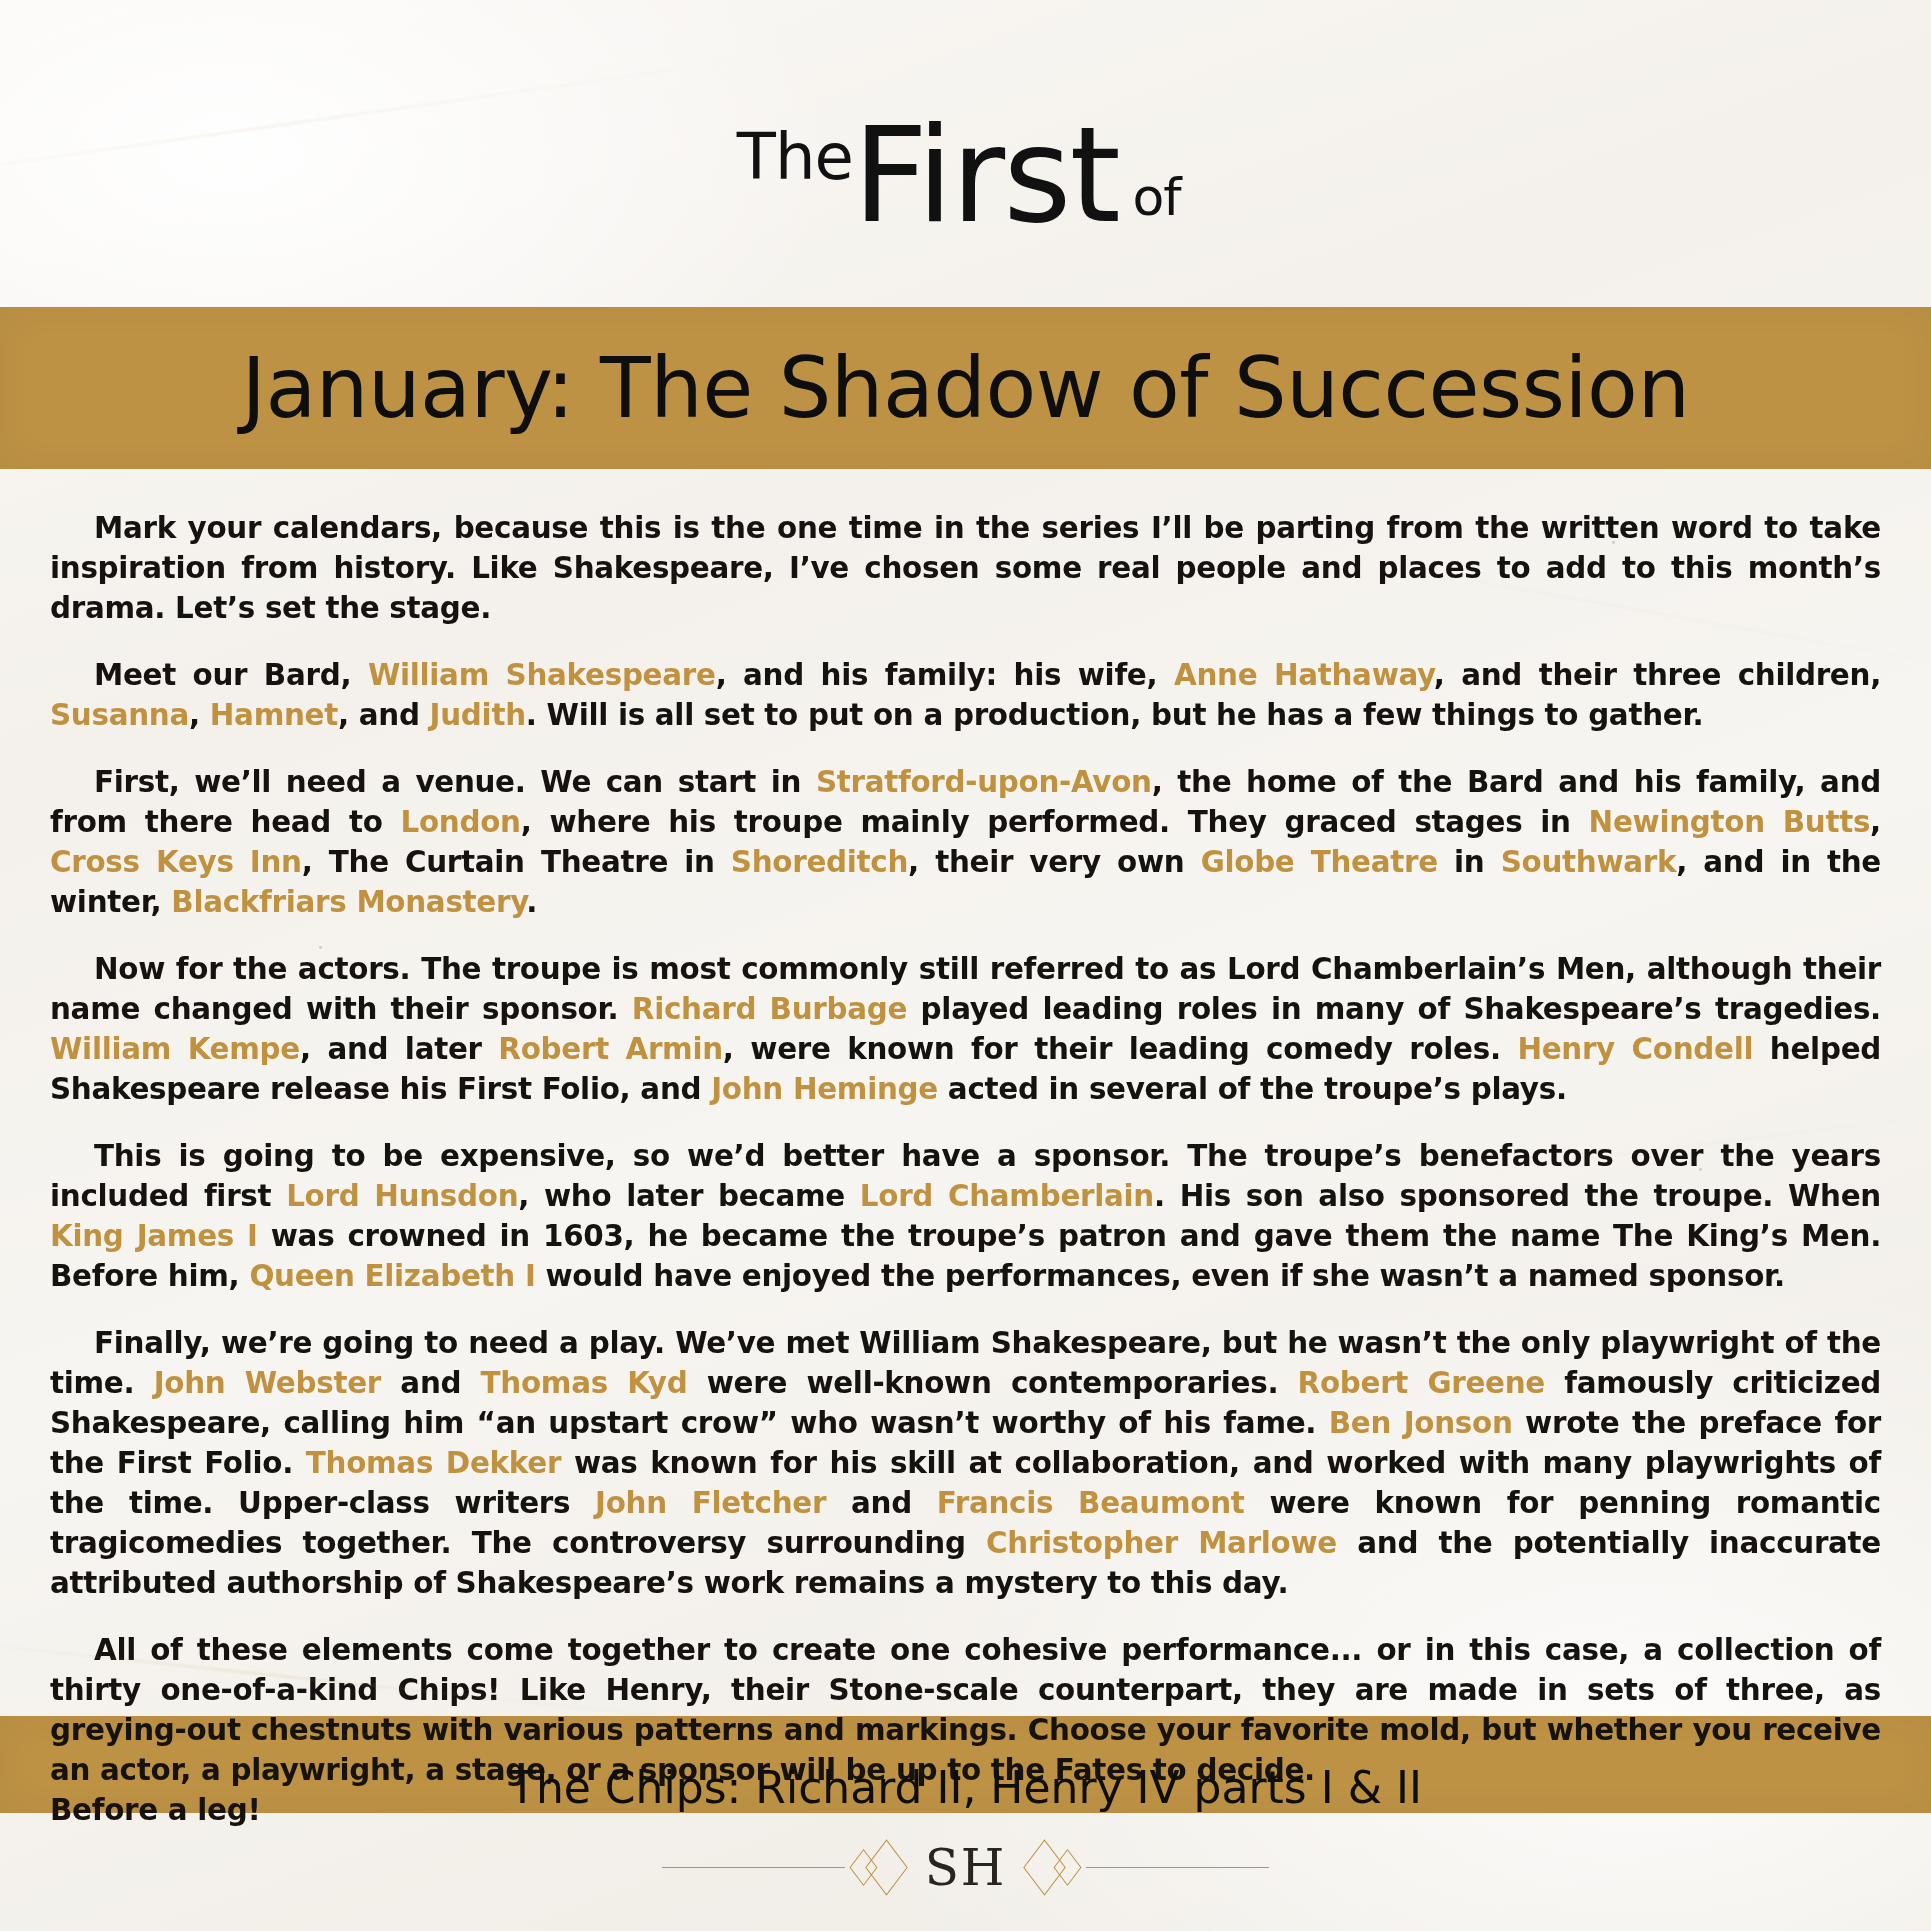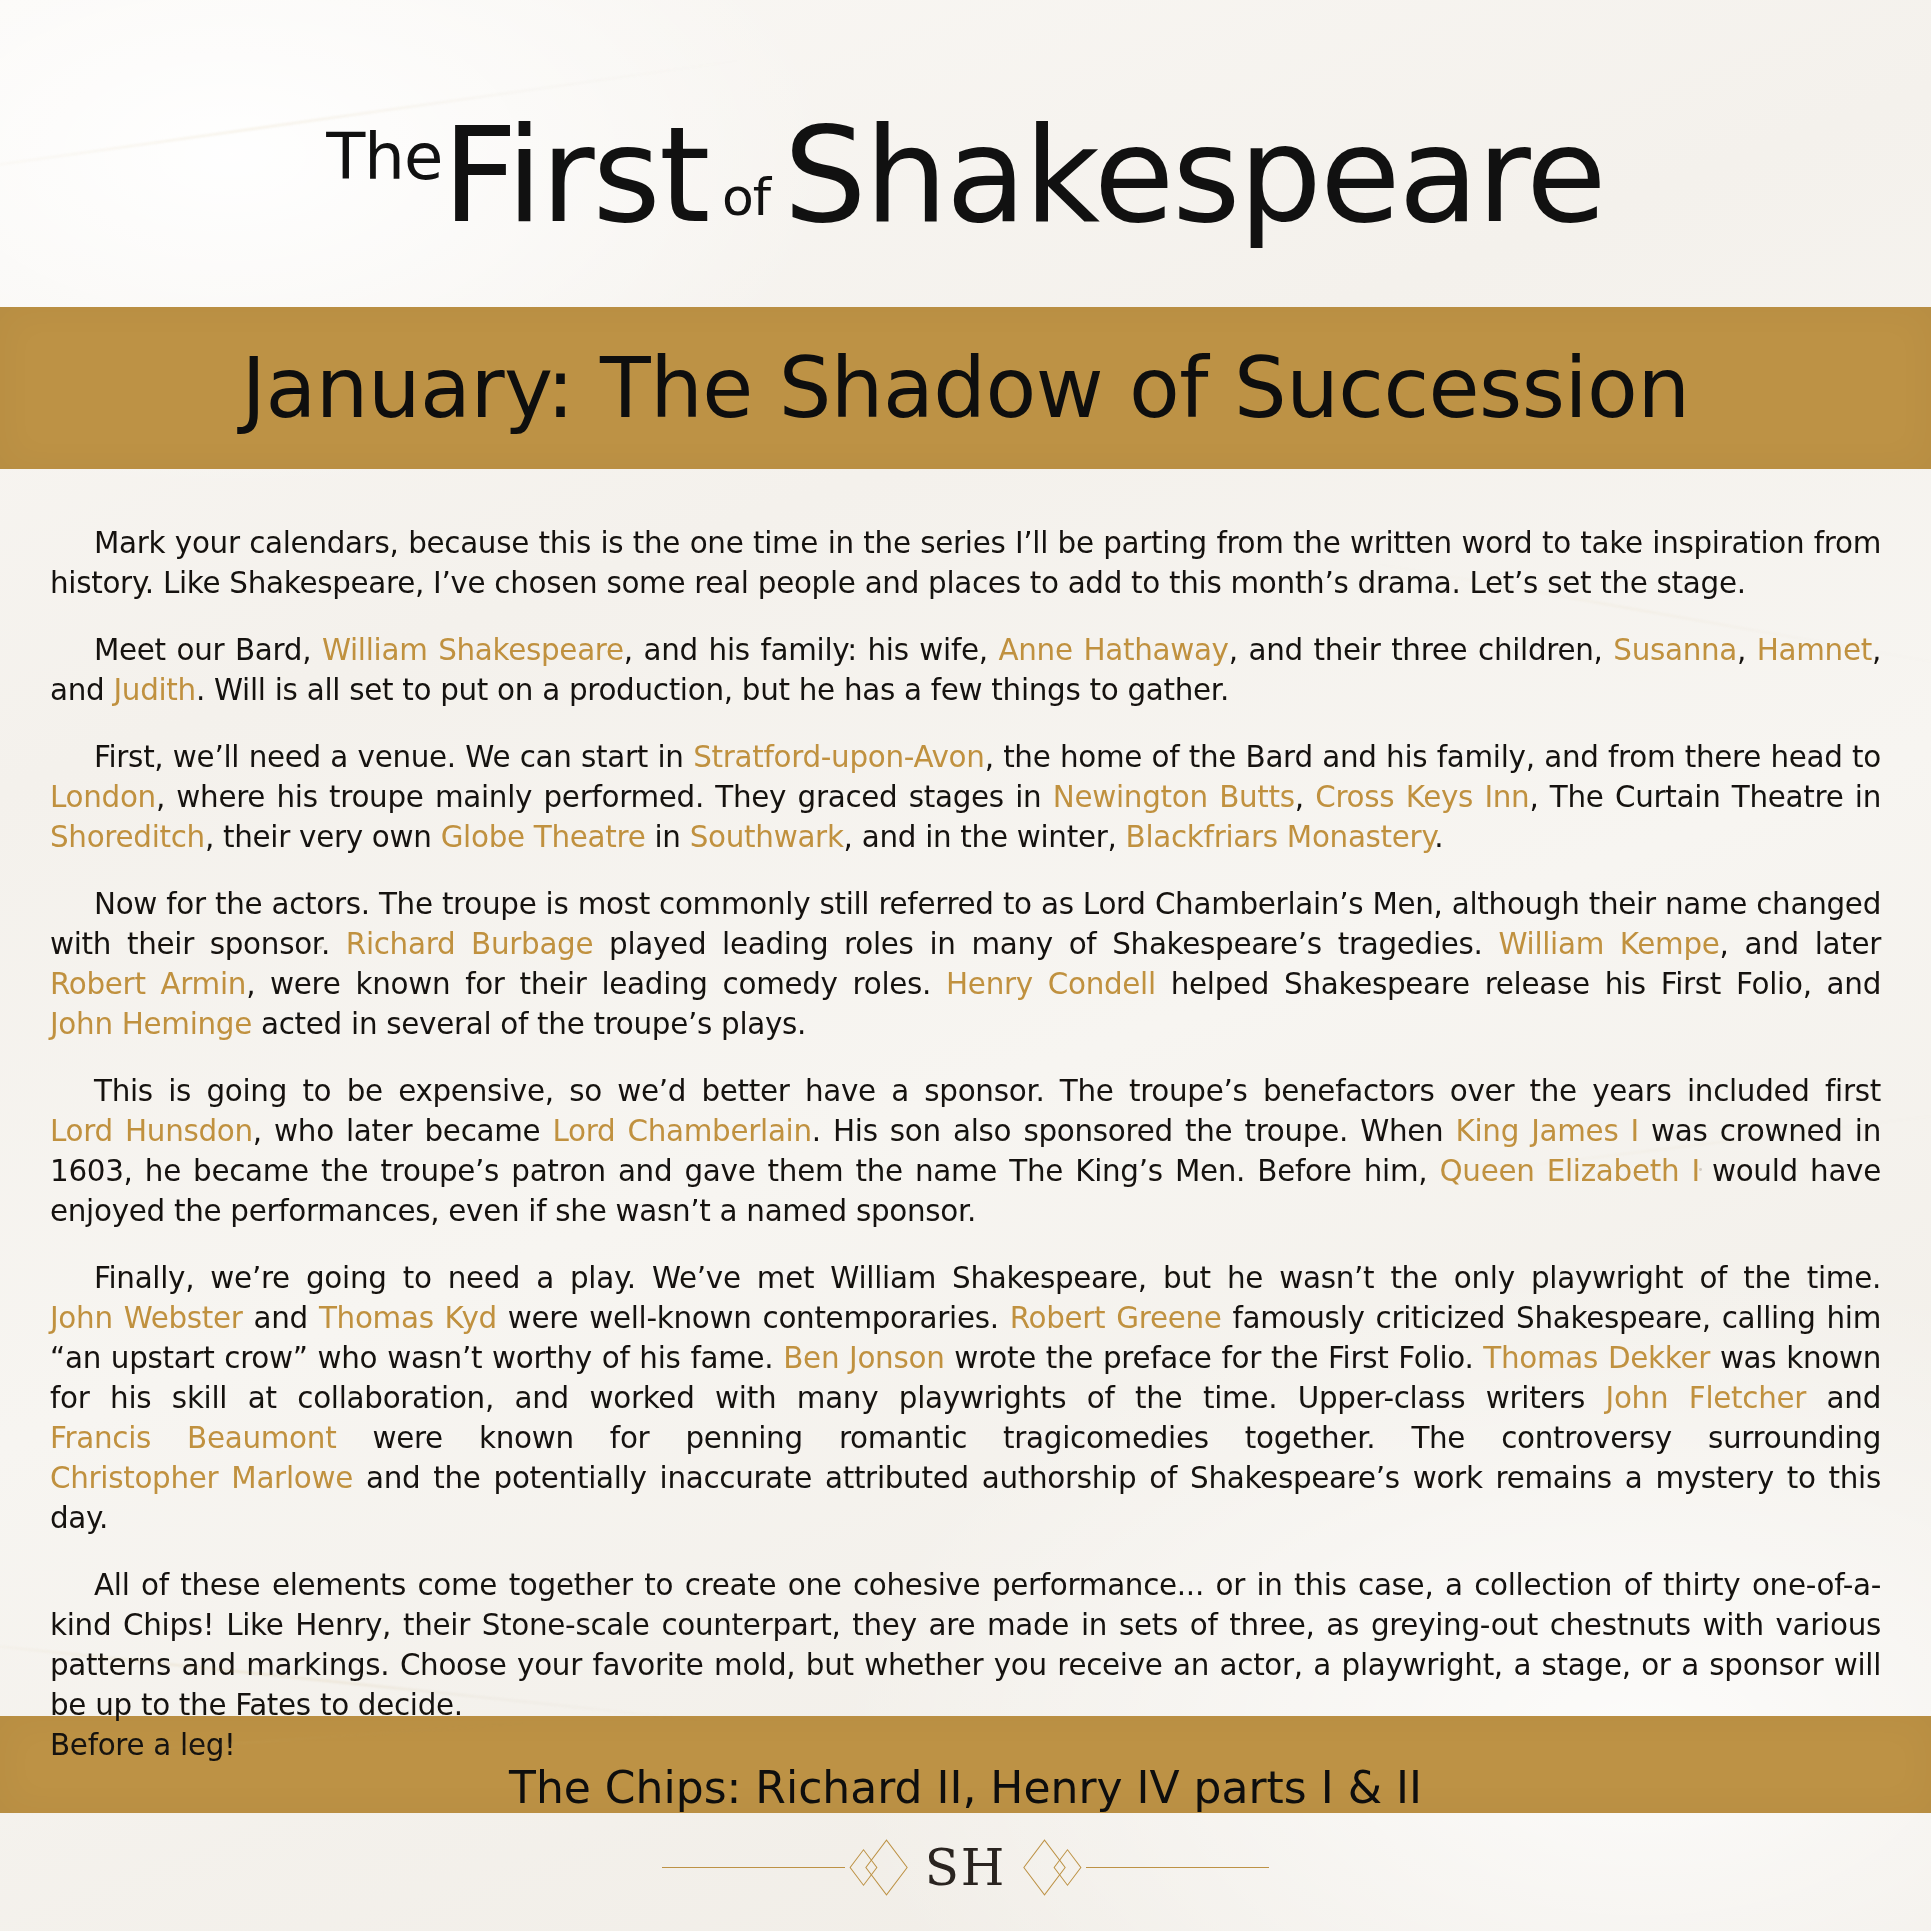--- a/index.html
+++ b/index.html
@@ -117,26 +117,27 @@
   .body-area {
     padding: 39px 50px 0 50px;
     height: 1246px;
     box-sizing: border-box;
   }
   p.para {
     font-family: "DejaVu Sans", sans-serif;
     font-size: 29.4px;
     line-height: 40px;
     color: #15120f;
-    margin: 15px 0 27px 0;
+    margin: 0 0 27px 0;
     text-indent: 44px;
     letter-spacing: -0.3px;
     word-spacing: 0px;
     text-align: justify;
     text-justify: inter-word;
+    font-weight: bold;
   }
   p.para:last-child { margin-bottom: 0; }
   .gold {
     color: #c0913f;
   }
   .nobreak { white-space: nowrap; }
 
   
   .footer {
     position: absolute;
@@ -190,21 +191,20 @@
   <div class="speck" style="top:541px;left:1612px;"></div>
   <div class="speck" style="top:946px;left:319px;"></div>
   <div class="speck" style="top:1168px;left:1699px;"></div>
   <div class="speck" style="top:406px;left:946px;"></div>
 
   <div class="title-area">
     <div class="main-title">
       <span class="t-the">The</span>
       <span class="t-year">First</span>
       <span class="t-of">of</span>
-      <span class="t-shake">Shakespeare</span>
     </div>
   </div>
 
   <div class="gold-bar bar-top">
     <div class="bar-text">January: The Shadow of Succession</div>
   </div>
 
   <div class="body-area">
 
     <p class="para">

